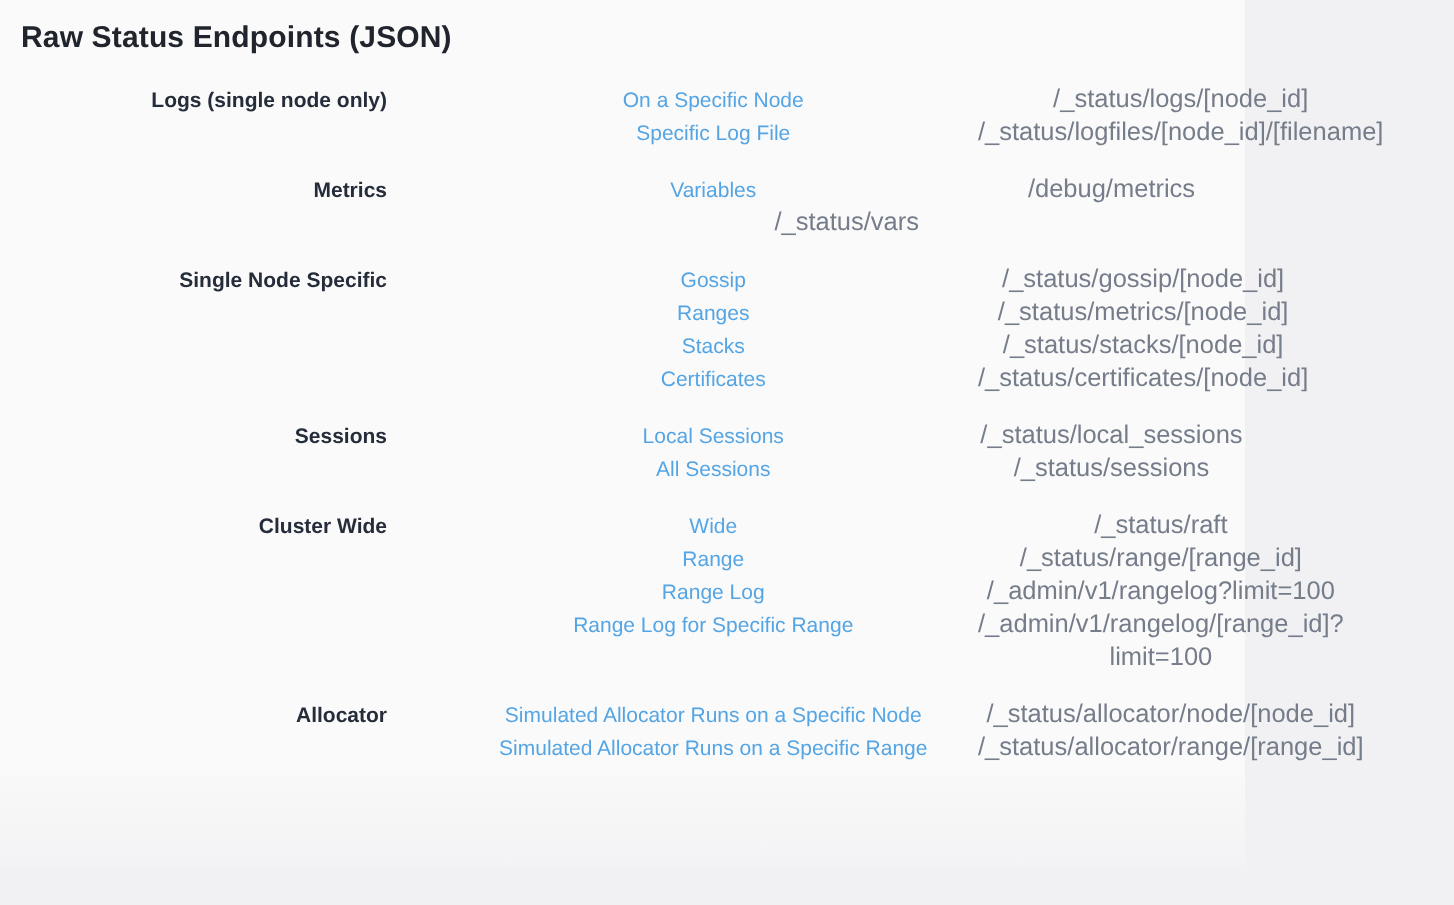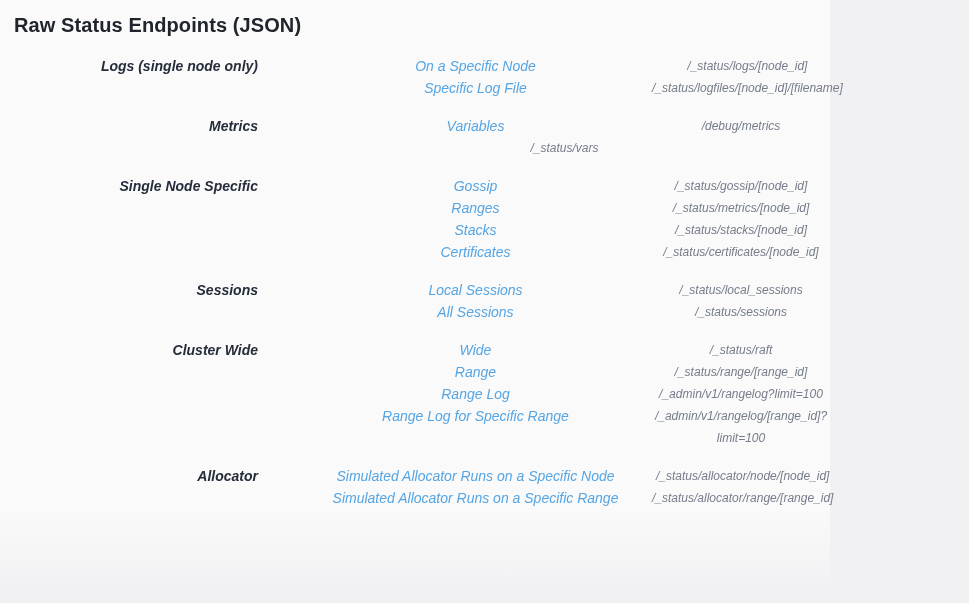--- a/index.html
+++ b/index.html
@@ -22,21 +22,20 @@
     font-weight: 700;
     color: #20242c;
     letter-spacing: 0.1px;
     margin-bottom: 18px;
   }
   .sections { margin-left: -14px; }
   .section {
     display: flex;
     align-items: flex-start;
     margin-bottom: 16px;
-    font-style: italic;
   }
   .cat {
     width: 258px;
     flex-shrink: 0;
     text-align: right;
     font-size: 14px;
     font-weight: 600;
     color: #252c3a;
     line-height: 22px;
   }
@@ -54,21 +53,21 @@
   a.link {
     width: 353px;
     flex-shrink: 0;
     font-size: 14px;
     color: #55a5e4;
     text-decoration: none;
     cursor: pointer;
   }
   .path {
     flex: 1;
-    font-size: 12px;
+    font-size: 17px;
     color: #757c8a;
   }
 </style>
 </head>
 <body>
 
 <div class="page">
   <h1 class="page-title">Raw Status Endpoints (JSON)</h1>
   <div class="sections">
   <div class="section">

